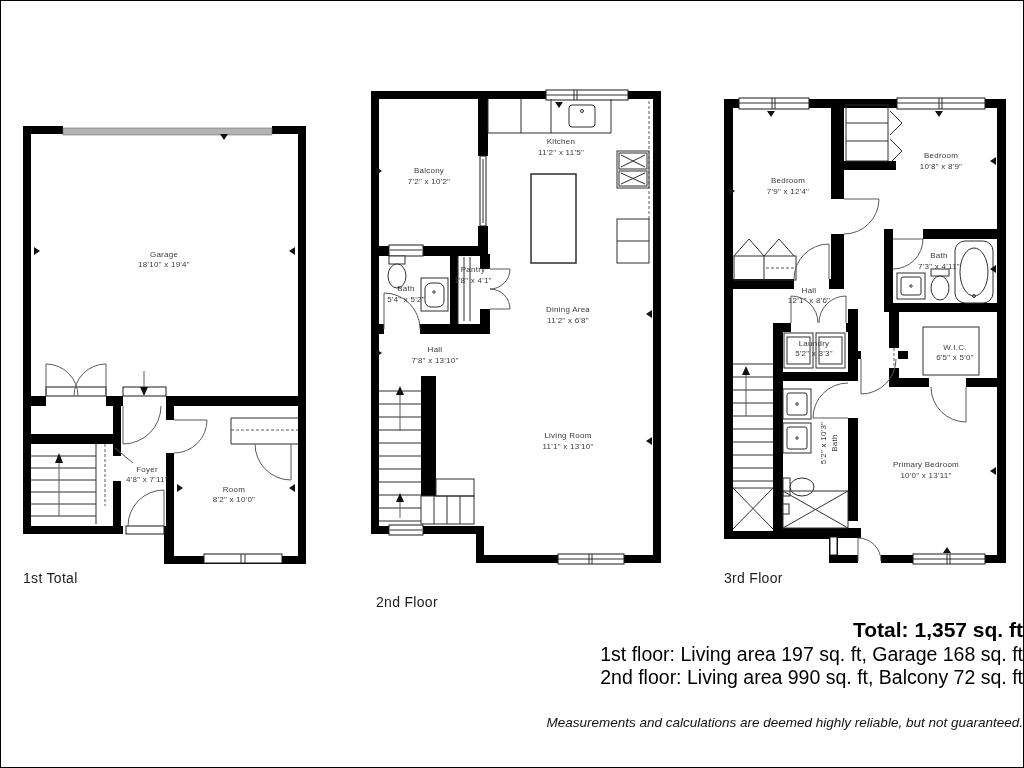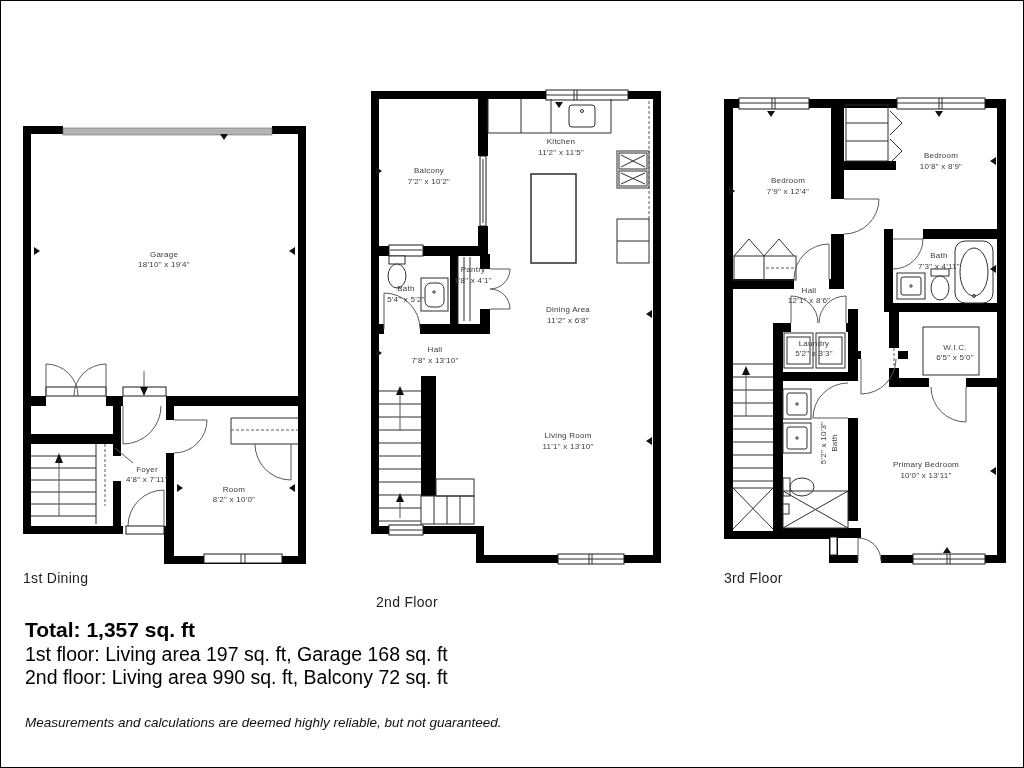--- a/index.html
+++ b/index.html
@@ -11,21 +11,21 @@
   .t15{fill:none;stroke:#2e2e2e;stroke-width:1.5;}
   .fx{fill:#fff;stroke:#2e2e2e;stroke-width:1;}
   .a{fill:none;stroke:#5a5a5a;stroke-width:1;}
   .d{fill:none;stroke:#5a5a5a;stroke-width:1;stroke-dasharray:3 2;}
   .wn{fill:#fff;stroke:#1a1a1a;stroke-width:1;}
   .gd{fill:#b3b3b3;stroke:#6b6b6b;stroke-width:0.6;}
   .tr{fill:#111;stroke:none;}
   .lb{font-family:"Liberation Sans",sans-serif;font-size:8px;letter-spacing:.25px;fill:#3a3a3a;text-anchor:middle;}
   
   .floor-label{position:absolute;font-size:14px;letter-spacing:.3px;color:#1c1c1c;}
-  .summary{position:absolute;top:616px;left:0;right:0;text-align:left;color:#000;padding-left:24px;}
+  .summary{position:absolute;top:616px;left:0;right:0;text-align:right;color:#000;padding-left:24px;}
   .summary .total{font-size:21px;font-weight:bold;line-height:26px;}
   .summary .sline{font-size:19.5px;line-height:23px;}
   .summary .disclaimer{font-style:italic;font-size:13.5px;margin-top:26px;color:#111;}
 </style>
 </head>
 <body>
 
 <div id="canvas">
 
 <svg width="1024" height="768" viewBox="0 0 1024 768">
@@ -412,21 +412,21 @@
       <text class="lb" x="954" y="349">W.I.C.</text>
       <text class="lb" x="954" y="359">6'5" x 5'0"</text>
       <text class="lb" transform="rotate(-90 830 442)" x="830" y="448">Bath</text>
       <text class="lb" transform="rotate(-90 830 442)" x="830" y="437">5'2" x 10'3"</text>
       <text class="lb" x="925" y="466">Primary Bedroom</text>
       <text class="lb" x="925" y="477">10'0" x 13'11"</text>
     </g>
   </g>
 </svg>
 
-<div class="floor-label" style="left:22px;top:569px;">1st Dining</div>
+<div class="floor-label" style="left:22px;top:569px;">1st Total</div>
 <div class="floor-label" style="left:375px;top:593px;">2nd Floor</div>
 <div class="floor-label" style="left:723px;top:569px;text-align:right;">3rd Floor</div>
 
 <div class="summary">
   <div class="total">Total: 1,357 sq. ft</div>
   <div class="sline">1st floor: Living area 197 sq. ft, Garage 168 sq. ft</div>
   <div class="sline">2nd floor: Living area 990 sq. ft, Balcony 72 sq. ft</div>
   <div class="disclaimer">Measurements and calculations are deemed highly reliable, but not guaranteed.</div>
 </div>
 

